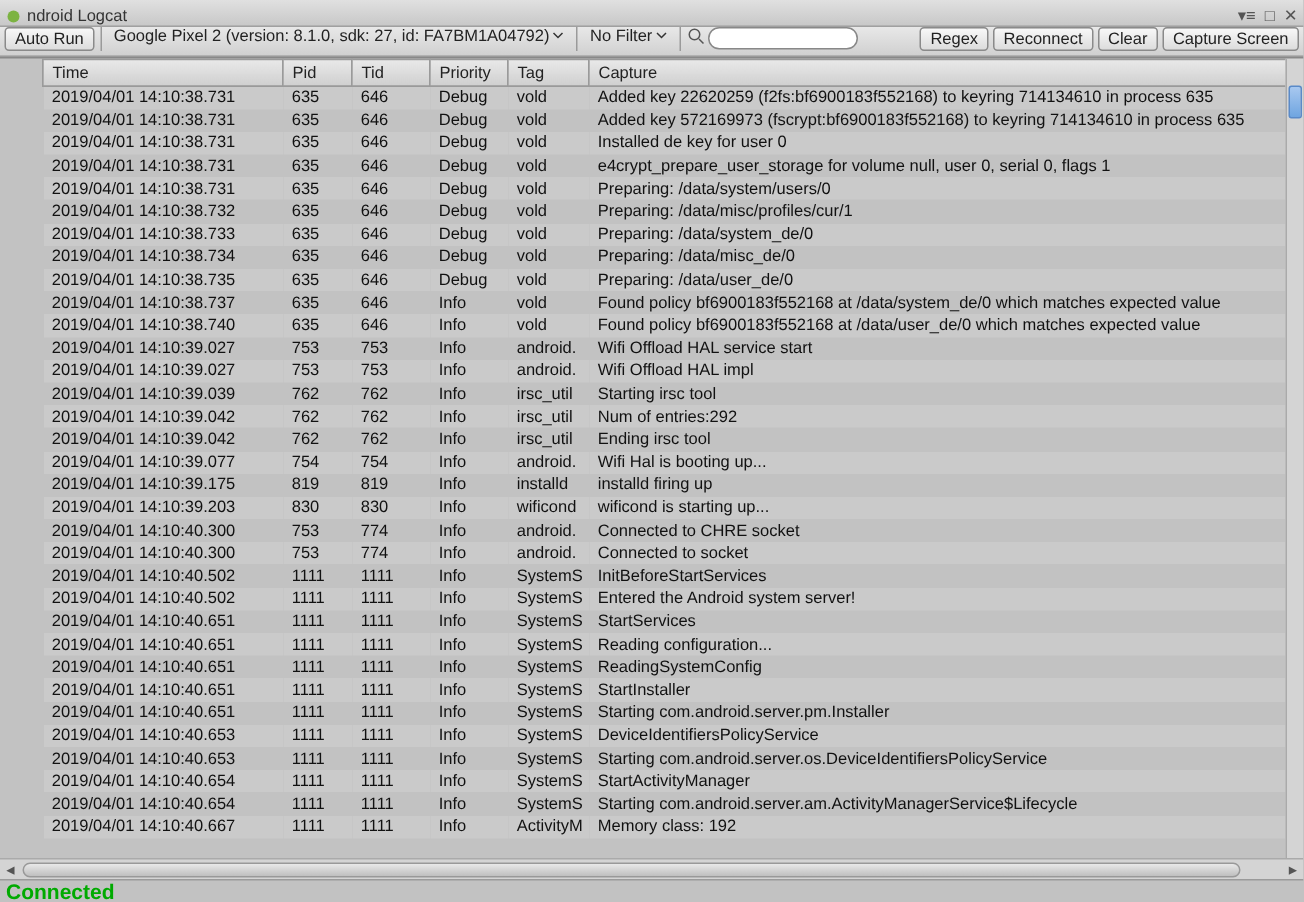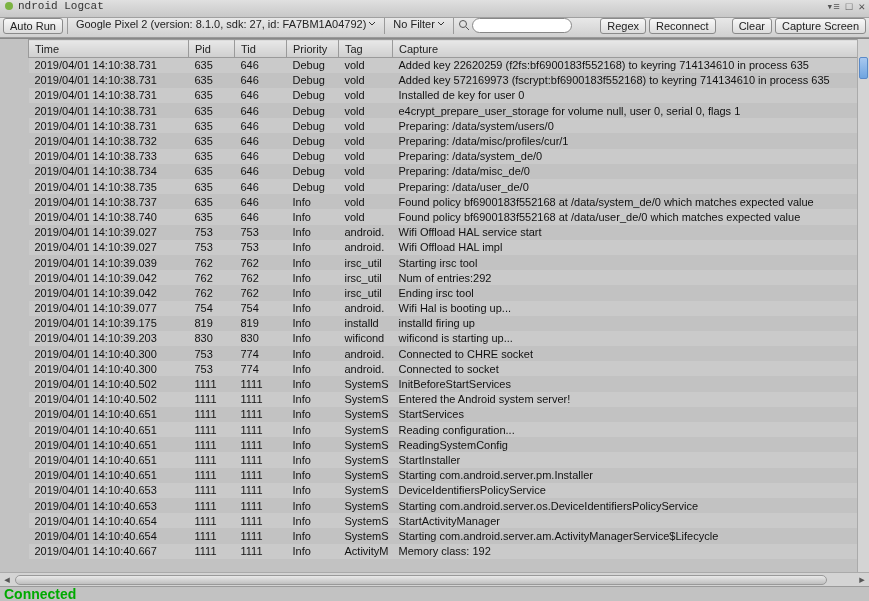--- a/index.html
+++ b/index.html
@@ -11,26 +11,25 @@
   height: 601px;
   overflow: hidden;
   display: flex;
   flex-direction: column;
 }
 .titlebar {
   height: 18px;
   background: linear-gradient(#e0e0e0,#c8c8c8);
   border-bottom: 1px solid #a0a0a0;
   display: flex;
-  align-items: flex-start;
+  align-items: flex-end;
   padding: 0 4px;
   font-size: 11px;
   color: #333;
   justify-content: space-between;
-  font-family: Liberation Mono, monospace;
 }
 .titlebar-left { display:flex; align-items:center; gap:4px;}
 .android-icon { width:10px; height:10px; }
 .window-controls { display:flex; gap:6px; align-items:center; font-size:11px; color:#555;}
 .window-controls span { cursor:pointer; }
 .toolbar {
   height: 20px;
   background: linear-gradient(#e8e8e8,#d0d0d0);
   border-bottom: 1px solid #9a9a9a;
   display: flex;
@@ -166,21 +165,21 @@
       <svg viewBox="0 0 12 12">
           <circle cx="5" cy="5" r="3.5" stroke="#555" fill="none"></circle>
           <line x1="8" y1="8" x2="11" y2="11" stroke="#555"></line>
         </svg>
     </span>
     <input class="search-input" placeholder="" style="">
   </div>
   <div class="spacer"></div>
   <button class="btn">Regex</button>
   <button class="btn" style="margin-left:3px">Reconnect</button>
-  <button class="btn" style="margin-left:16px">Clear</button>
+  <button class="btn" style="margin-left:3px">Clear</button>
   <button class="btn" style="margin-left:3px">Capture Screen</button>
 </div>
 
 <div class="table-container">
   <div class="table-scroll">
     <table>
       <colgroup>
         <col class="col-time">
           <col class="col-pid">
           <col class="col-tid">

